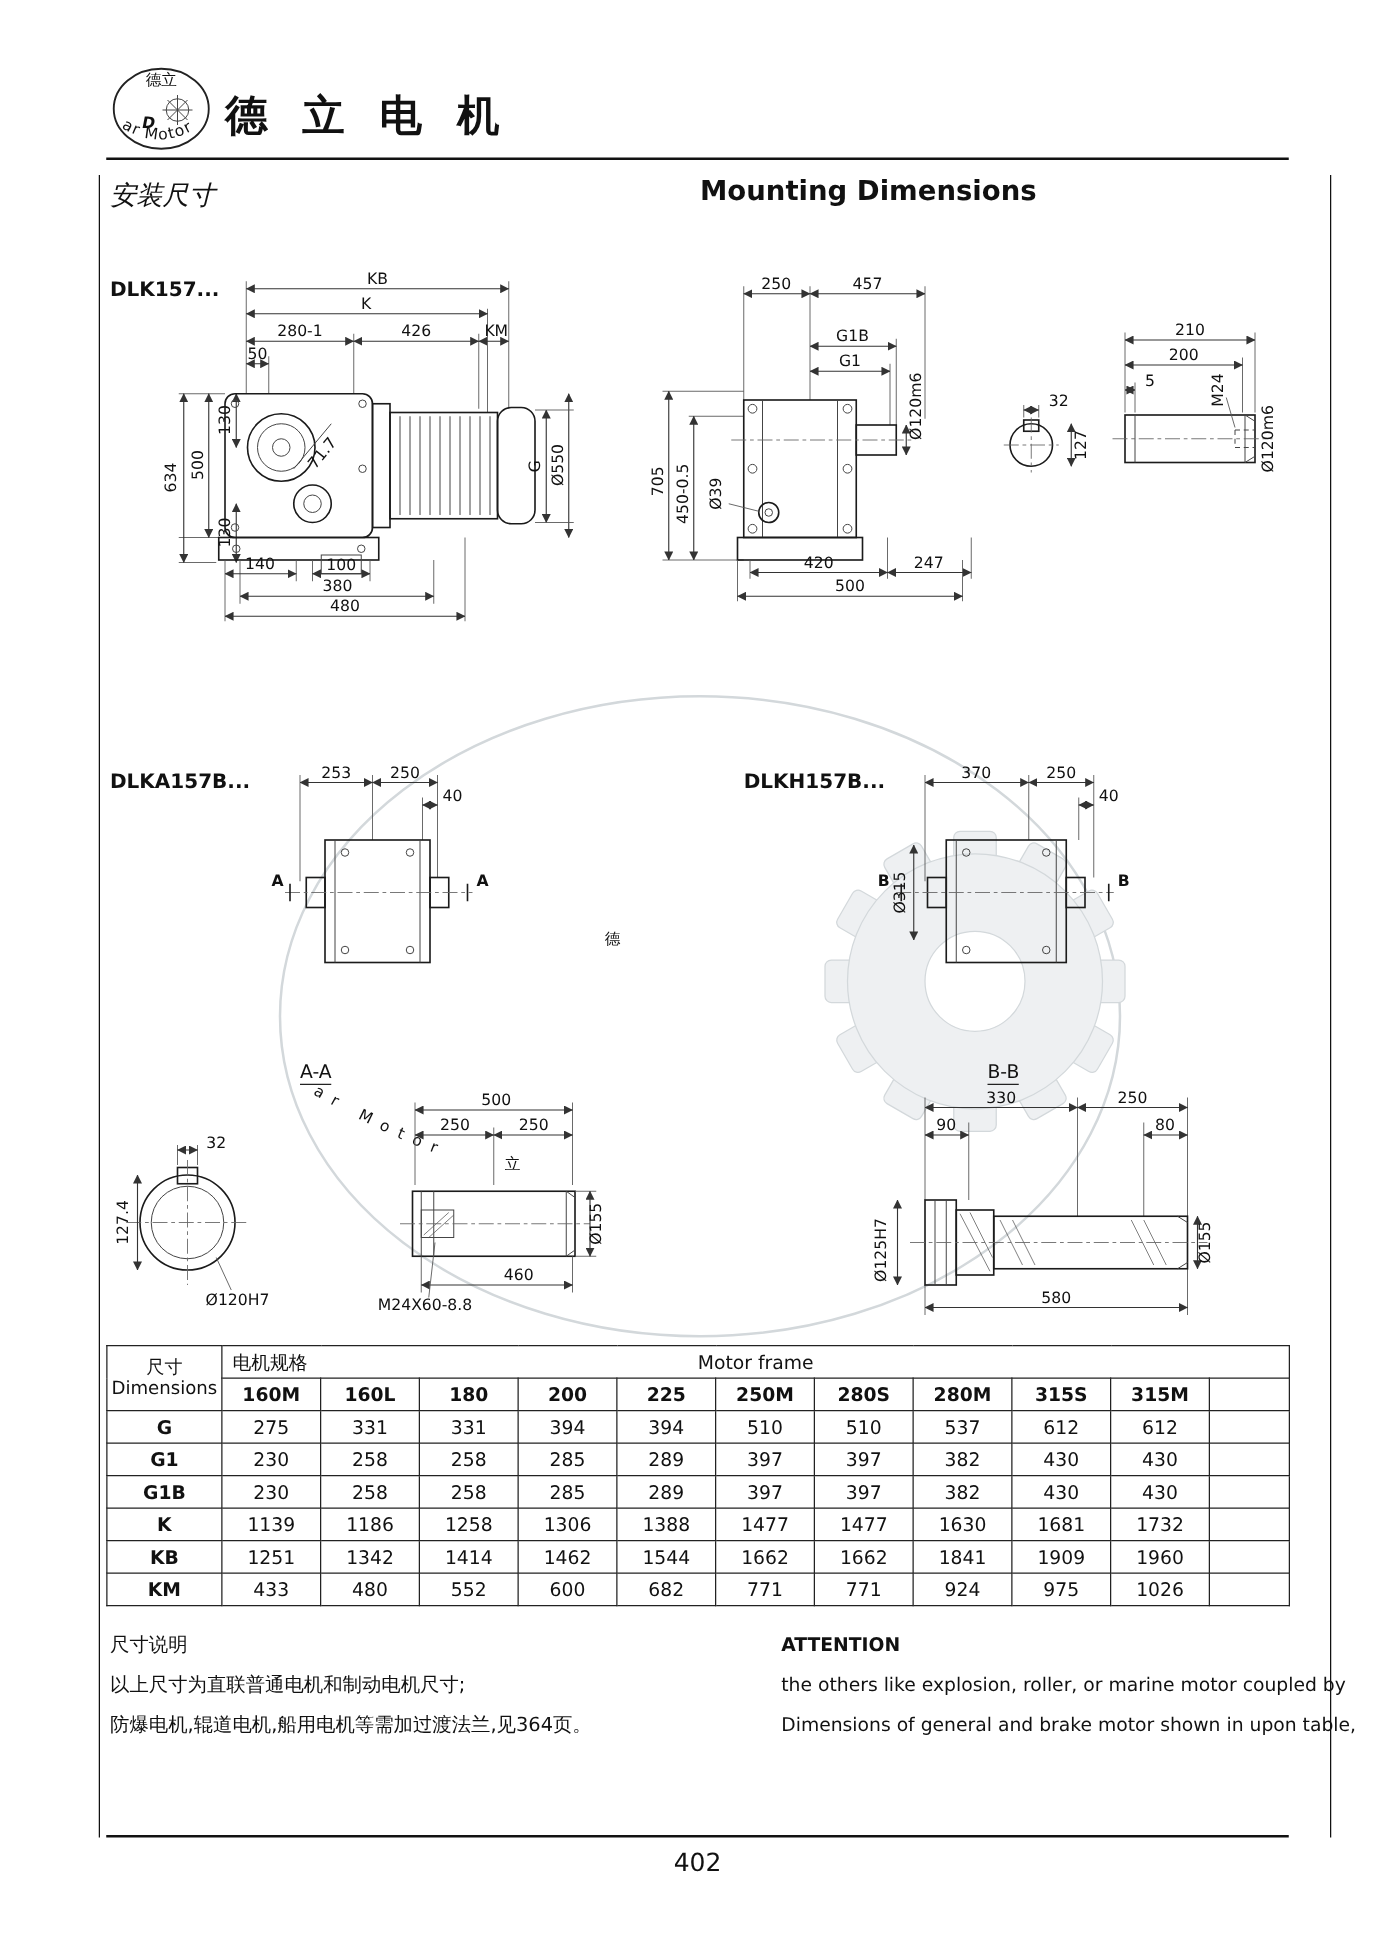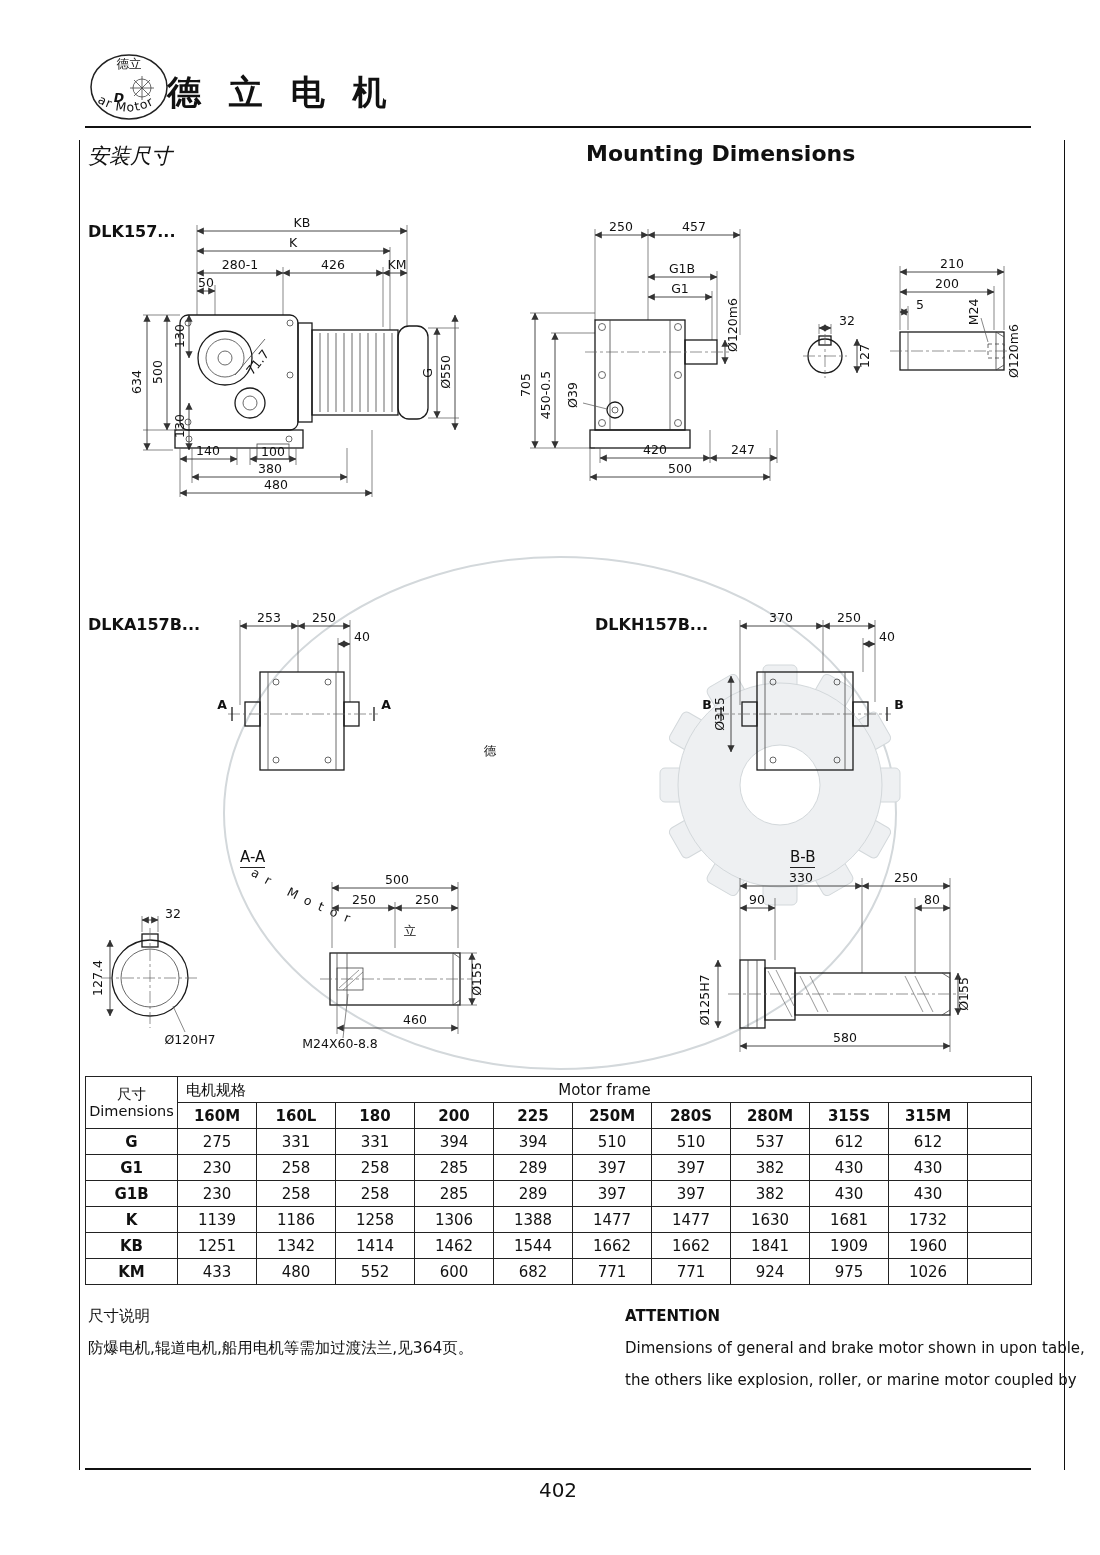--- a/index.html
+++ b/index.html
@@ -85,24 +85,24 @@
   <g class="tn">
     <circle cx="57" cy="38" r="9"></circle>
     <line x1="57" y1="26" x2="57" y2="50"></line>
     <line x1="45" y1="38" x2="69" y2="38"></line>
     <line x1="49" y1="30" x2="65" y2="46"></line>
     <line x1="65" y1="30" x2="49" y2="46"></line>
   </g>
   <path id="logoarc" d="M 12 52 Q 44 72 76 50" fill="none" stroke="none"></path>
   <text font-size="7.5" letter-spacing="1"><textPath href="#logoarc">De Li Gear Motor</textPath></text>
 </svg>
-<div class="abs brand-title" style="left:167px;top:70px">德 立 电 机</div>
+<div class="abs brand-title" style="left:180px;top:70px">德 立 电 机</div>
 <div class="abs page-rule" style="left:85px;top:126px;width:946px;height:2px"></div>
 <div class="abs sec-cn" style="left:88px;top:142px">安装尺寸</div>
-<div class="abs sec-en" style="left:586px;top:141px">Mounting Dimensions</div>
+<div class="abs sec-en" style="left:560px;top:141px">Mounting Dimensions</div>
 
 <div class="abs model-label" style="left:88px;top:222px">DLK157...</div>
 <div class="abs model-label" style="left:88px;top:615px">DLKA157B...</div>
 <div class="abs model-label" style="left:595px;top:615px">DLKH157B...</div>
 <span class="abs cut-label" style="left:240px;top:848px">A-A</span>
 <span class="abs cut-label" style="left:790px;top:848px">B-B</span>
 
 <svg class="abs" style="left:85px;top:215px" width="432" height="295">
   <g class="ext">
     <line x1="112" y1="10" x2="112" y2="100"></line>
@@ -583,22 +583,23 @@
       <td>924</td>
       <td>975</td>
       <td>1026</td>
       <td></td>
     </tr>
   </tbody>
 </table>
 
 <div class="notes-cn">
   <div>尺寸说明</div>
+  <div>以上尺寸为直联普通电机和制动电机尺寸;</div>
   <div>防爆电机,辊道电机,船用电机等需加过渡法兰,见364页。</div>
 </div>
 <div class="notes-en">
   <div class="t">ATTENTION</div>
+  <div>the others like explosion, roller, or marine motor coupled by</div>
   <div>Dimensions of general and brake motor shown in upon table,</div>
-  <div>the others like explosion, roller, or marine motor coupled by</div>
 </div>
 
 <div class="abs page-rule" style="left:85px;top:1468px;width:946px;height:2px"></div>
 <div class="footer-num">402</div>
 
 </body></html>

